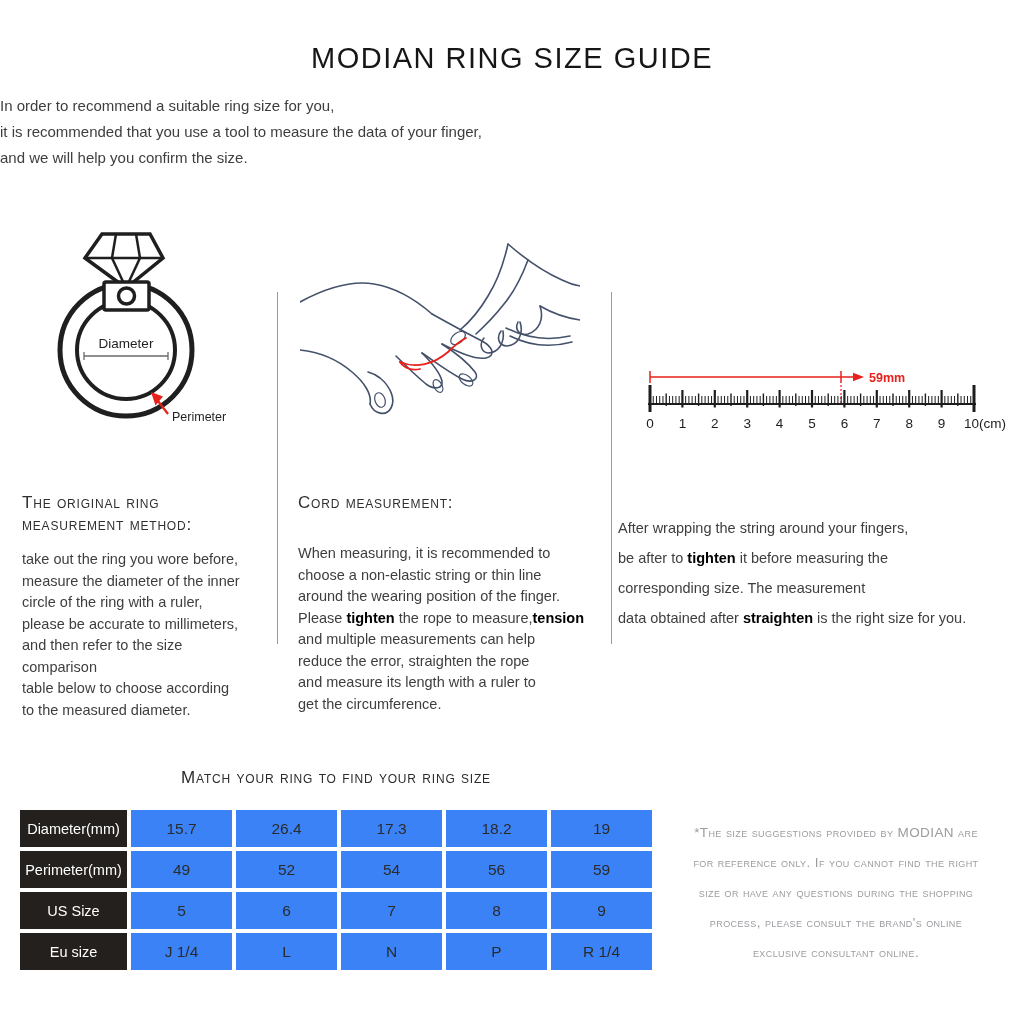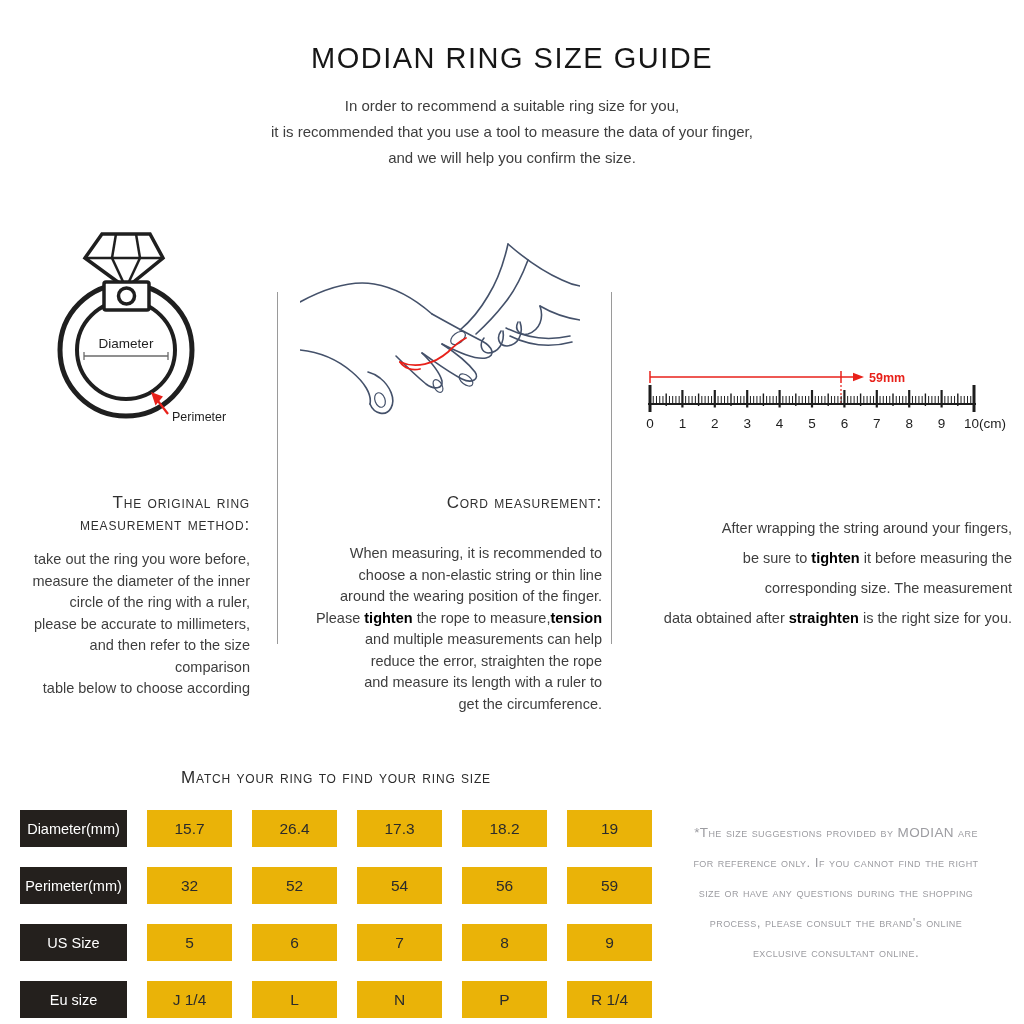--- a/index.html
+++ b/index.html
@@ -2,54 +2,54 @@
 <html><head>
 <meta charset="utf-8">
 <style>
   * { margin:0; padding:0; box-sizing:border-box; }
   html,body { background:#ffffff; }
   body { font-family:"Liberation Sans", sans-serif; color:#3e3e3e; }
   .page { position:relative; width:1024px; height:1024px; background:#fff; overflow:hidden; margin:0 auto;padding-left:16px; }
 
   .title { position:absolute; top:42px; left:0; width:100%; text-align:center;
            font-size:29px; letter-spacing:1.5px; color:#161616; font-weight:500; }
-  .intro { position:absolute; top:93px; left:0; width:100%; text-align:center;
+  .intro { position:absolute; top:93px; left:0; width:100%; text-align:left;
            font-size:15px; line-height:26px; color:#3e3e3e; }
 
   svg text { font-family:"Liberation Sans", sans-serif; }
 
   .ring-svg  { position:absolute; left:40px;  top:222px; }
   .hand-svg  { position:absolute; left:300px; top:242px; }
   .ruler-svg { position:absolute; left:638px; top:358px; }
 
   .vdiv { position:absolute; top:292px; width:1px; height:352px; background:#9a9a9a; }
   .vdiv.d1 { left:277px; }
   .vdiv.d2 { left:611px; }
 
-  .col { position:absolute; text-align:right; }
+  .col { position:absolute; text-align:left; }
   .col-heading { font-variant:small-caps; font-size:17px; line-height:22px;
                  letter-spacing:.8px; color:#303030; }
   .col-body { font-size:14.5px; line-height:21.5px; color:#3e3e3e; }
   .col1 { left:22px;  top:492px; width:228px; }
   .col1 .col-body { margin-top:13px; }
   .col2 { left:298px; top:492px; width:304px; }
   .col2 .col-body { margin-top:29px; }
-  .col3 { left:636px; top:513px; width:376px; font-size:14.5px; line-height:30px; color:#3e3e3e; }
+  .col3 { left:618px; top:513px; width:376px; font-size:14.5px; line-height:30px; color:#3e3e3e; }
 
   .red { color:#000000; font-weight:700; }
 
   .match-heading { position:absolute; top:768px; left:20px; width:632px; text-align:center;
                    font-variant:small-caps; font-size:17px; letter-spacing:.8px; color:#2c2c2c; }
 
   .size-table { position:absolute; left:20px; top:810px; width:632px;
                 display:grid; grid-template-columns:107px repeat(5,1fr);
-                grid-auto-rows:37px; gap:20px; }
+                grid-auto-rows:37px; gap:4px; }
   .size-table .th { background:#24201d; color:#ffffff; font-size:14.5px;
                     display:flex; align-items:center; justify-content:center; }
-  .size-table .td { background:#eab308; color:#2b2b2b; font-size:15.5px;
+  .size-table .td { background:#3b82f6; color:#2b2b2b; font-size:15.5px;
                     display:flex; align-items:center; justify-content:center; }
 
   .footnote { position:absolute; left:656px; top:818px; width:360px; text-align:center;
               font-variant:small-caps; font-size:13.5px; line-height:30px;
               letter-spacing:.4px; color:#9c9ca1; }
 </style>
 </head>
 <body>
 
 <div class="page">
@@ -261,20 +261,21 @@
       <div>The original ring</div>
       <div>measurement method:</div>
     </div>
     <div class="col-body">
       <div>take out the ring you wore before,</div>
       <div>measure the diameter of the inner</div>
       <div>circle of the ring with a ruler,</div>
       <div>please be accurate to millimeters,</div>
       <div>and then refer to the size comparison</div>
       <div>table below to choose according</div>
+      <div>to the measured diameter.</div>
     </div>
   </div>
 
   <div class="col col2">
     <div class="col-heading">
       <div>Cord measurement:</div>
     </div>
     <div class="col-body">
       <div>When measuring, it is recommended to</div>
       <div>choose a non-elastic string or thin line</div>
@@ -282,37 +283,37 @@
       <div><span>Please </span><span class="red">tighten</span><span> the rope to measure,</span><span class="red">tension</span></div>
       <div>and multiple measurements can help</div>
       <div>reduce the error, straighten the rope</div>
       <div>and measure its length with a ruler to</div>
       <div>get the circumference.</div>
     </div>
   </div>
 
   <div class="col col3">
     <div>After wrapping the string around your fingers,</div>
-    <div><span>be sure to </span><span class="red">tighten</span><span> it before measuring the</span></div>
+    <div><span>be after to </span><span class="red">tighten</span><span> it before measuring the</span></div>
     <div>corresponding size. The measurement</div>
     <div><span>data obtained after </span><span class="red">straighten</span><span> is the right size for you.</span></div>
   </div>
 
   <div class="match-heading">Match your ring to find your ring size</div>
 
   <div class="size-table">
     <div class="th">Diameter(mm)</div>
     <div class="td">15.7</div>
     <div class="td">26.4</div>
     <div class="td">17.3</div>
     <div class="td">18.2</div>
     <div class="td">19</div>
 
     <div class="th">Perimeter(mm)</div>
-    <div class="td">32</div>
+    <div class="td">49</div>
     <div class="td">52</div>
     <div class="td">54</div>
     <div class="td">56</div>
     <div class="td">59</div>
 
     <div class="th">US Size</div>
     <div class="td">5</div>
     <div class="td">6</div>
     <div class="td">7</div>
     <div class="td">8</div>

